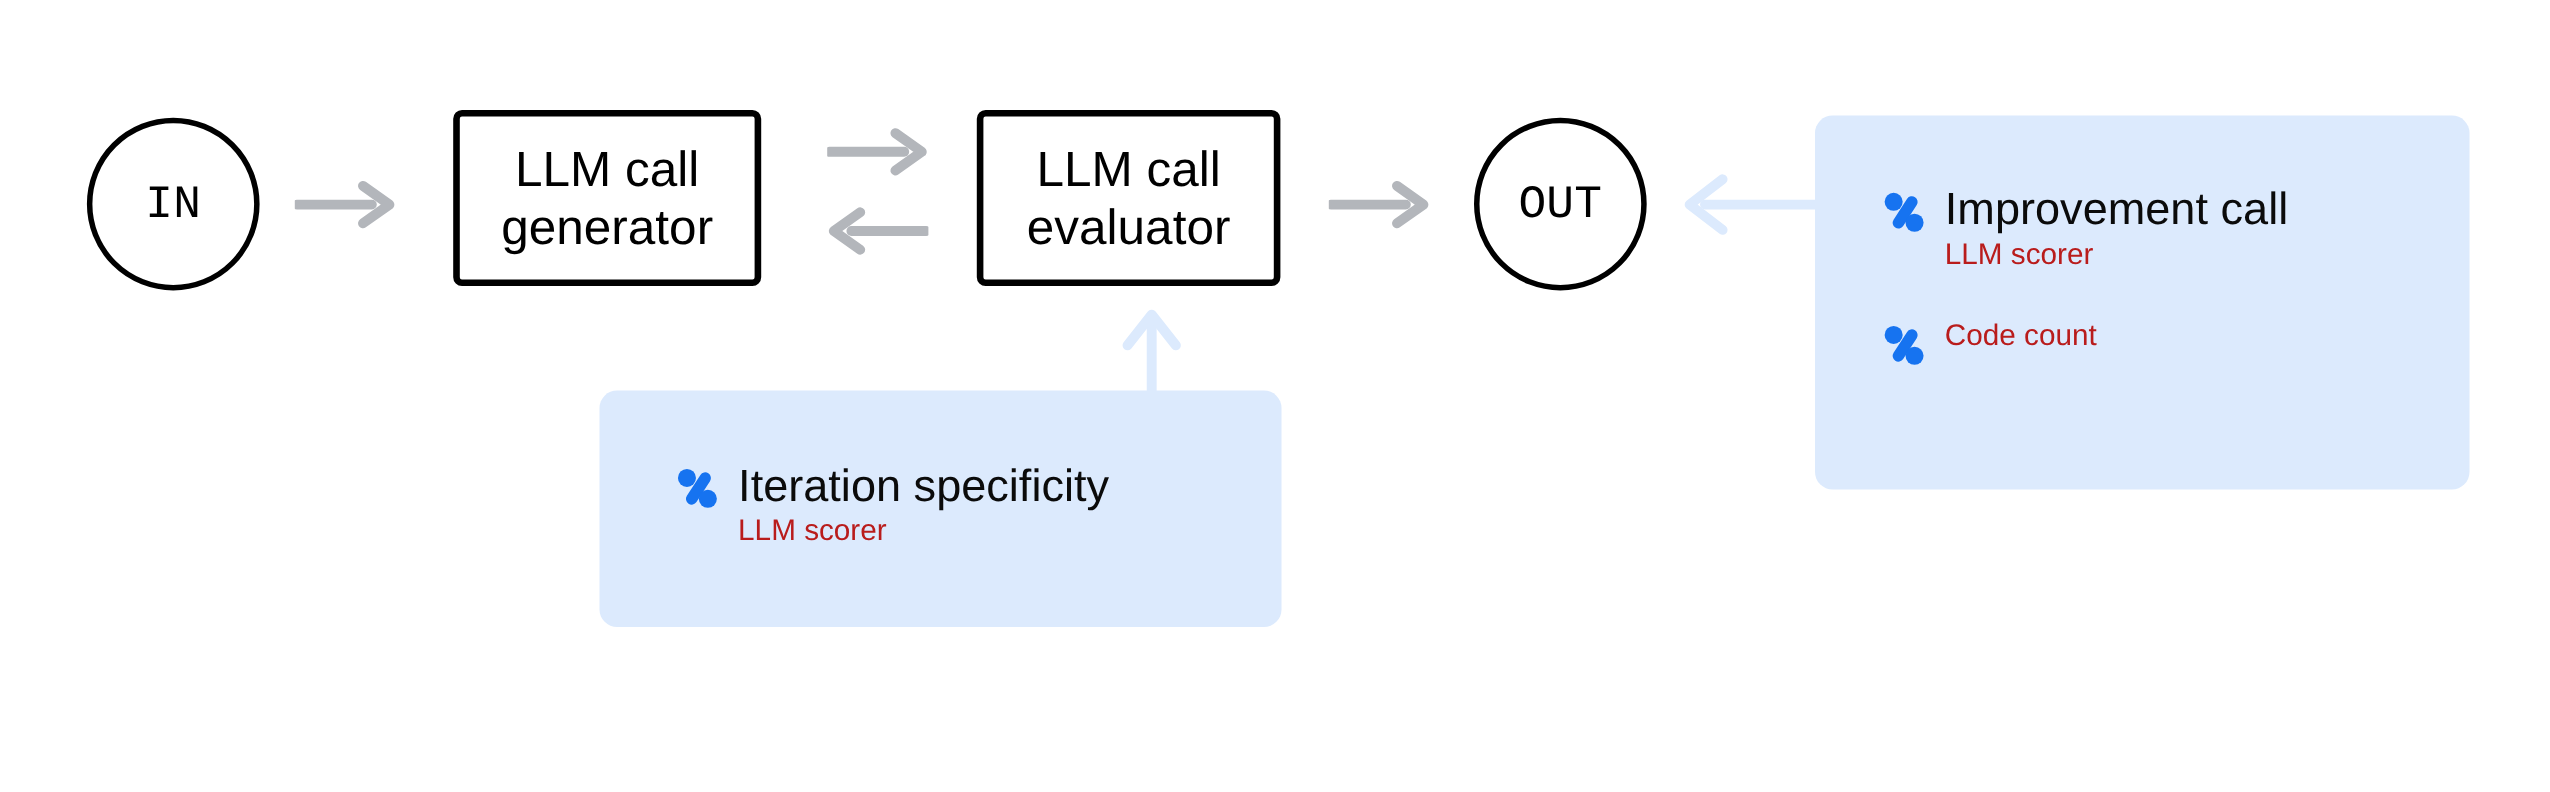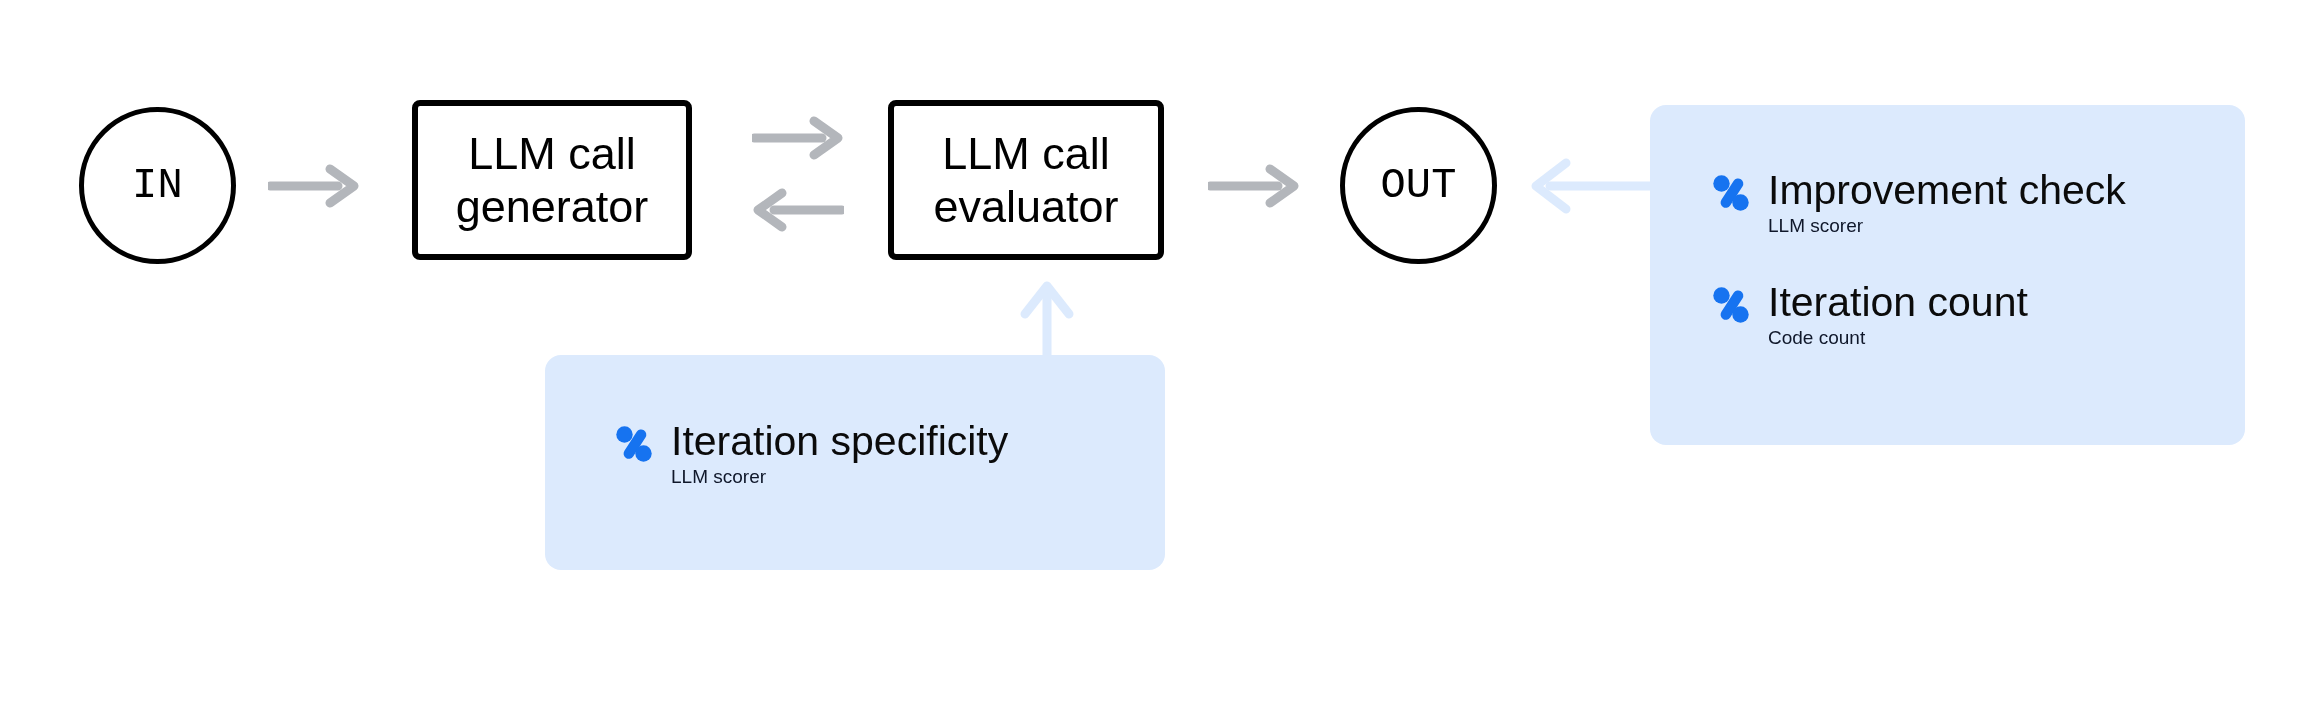--- a/index.html
+++ b/index.html
@@ -93,23 +93,23 @@
     flex-direction: column;
     gap: 2px;
   }
   .scorer-title {
     font-size: 41px;
     line-height: 1.1;
     color: #0b0b0b;
     white-space: nowrap;
   }
   .scorer-subtitle {
-    font-size: 19px;
+    font-size: 27px;
     line-height: 1.2;
-    color: #0f172a;
+    color: #b91c1c;
     white-space: nowrap;
   }
 </style>
 </head>
 <body>
 
 <div id="canvas">
 
   <div class="terminal" style="left:79px; top:107px; width:157px; height:157px;">
     <span class="terminal-label">IN</span>
@@ -180,33 +180,32 @@
   <div class="scorer-panel" style="left:1650px; top:105px; width:595px; height:340px;">
     <div class="scorer-list" style="top:63px; left:62px;">
 
       <div class="scorer-item" style="margin-bottom:42px;">
         <svg class="scorer-icon" viewBox="0 0 38 38">
           <circle cx="9.5" cy="9.5" r="8.2" fill="#1673F0"></circle>
           <rect x="14.8" y="2.6" width="10.4" height="33" rx="5.2" fill="#1673F0" transform="rotate(33 20 19)"></rect>
           <circle cx="28.5" cy="28.5" r="8.2" fill="#1673F0"></circle>
         </svg>
         <div class="scorer-text">
-          <span class="scorer-title">Improvement check</span>
+          <span class="scorer-title">Improvement call</span>
           <span class="scorer-subtitle">LLM scorer</span>
         </div>
       </div>
 
       <div class="scorer-item">
         <svg class="scorer-icon" viewBox="0 0 38 38">
           <circle cx="9.5" cy="9.5" r="8.2" fill="#1673F0"></circle>
           <rect x="14.8" y="2.6" width="10.4" height="33" rx="5.2" fill="#1673F0" transform="rotate(33 20 19)"></rect>
           <circle cx="28.5" cy="28.5" r="8.2" fill="#1673F0"></circle>
         </svg>
         <div class="scorer-text">
-          <span class="scorer-title">Iteration count</span>
           <span class="scorer-subtitle">Code count</span>
         </div>
       </div>
 
     </div>
   </div>
 
 </div>
 
 </body></html>

